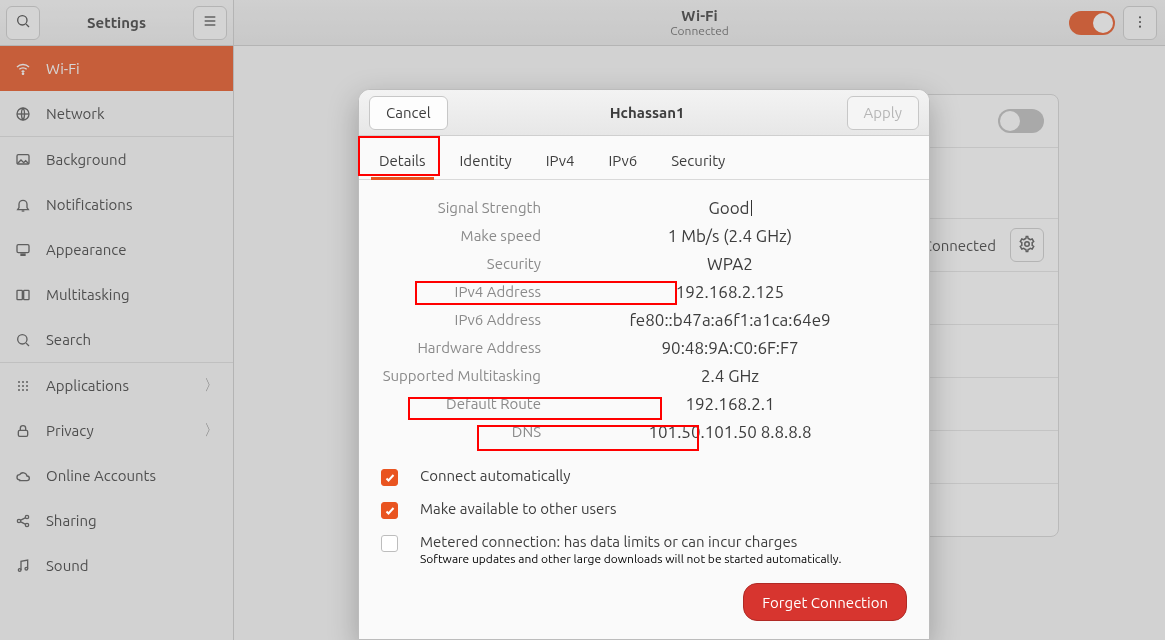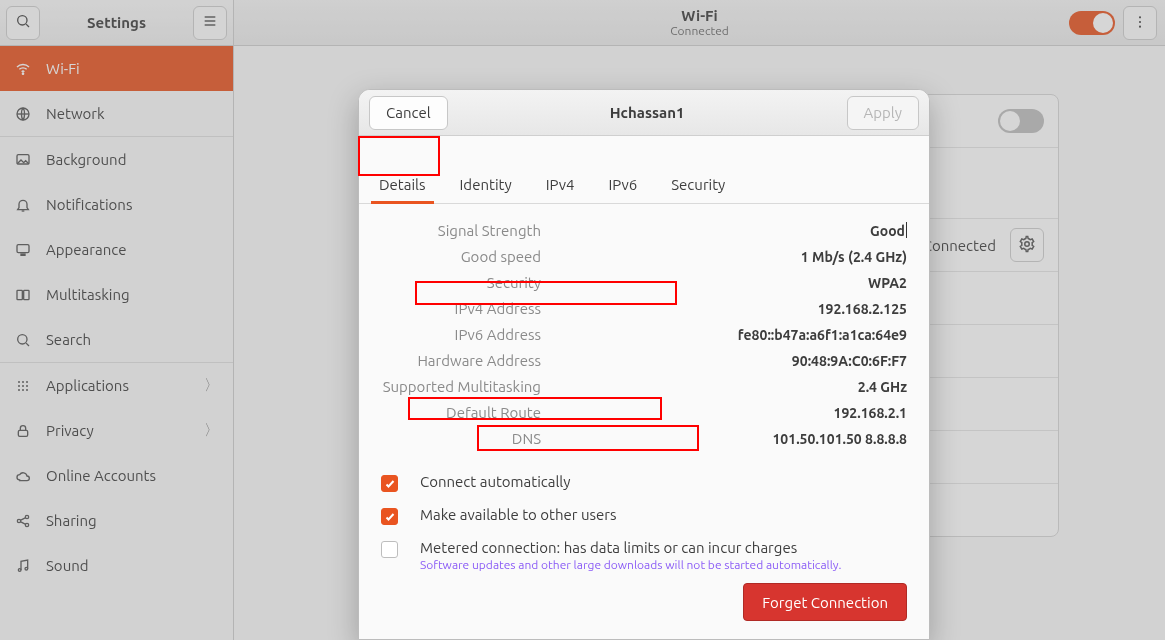--- a/index.html
+++ b/index.html
@@ -46,41 +46,41 @@
   .dim { position: absolute; inset: 0; background: rgba(120,120,120,0.30); }
 
   
   .dialog { position: absolute; left: 358px; top: 89px; width: 572px; height: 551px; background: #fafafa; border: 1px solid #bcbcbc; border-top-left-radius: 12px; border-top-right-radius: 12px; box-shadow: 0 10px 30px rgba(0,0,0,.25); display: flex; flex-direction: column; overflow: hidden; }
 
   .dlg-header { height: 46px; background: linear-gradient(#f3f3f3,#e7e7e7); border-bottom: 1px solid #cfcfcf; display: flex; align-items: center; padding: 0 10px; gap: 27px; }
   .dlg-header .title { flex: 1; text-align: center; font-weight: 700; }
   .btn { height: 34px; padding: 0 16px; border: 1px solid #c7c7c7; border-radius: 6px; background: #fdfdfd; color: #3d3d3d; display: inline-flex; align-items: center; justify-content: center; font-size: 15px; }
   .btn.disabled { color: #b6b6b6; background: #f5f5f5; }
 
-  .dlg-tabs { height: 44px; border-bottom: 1px solid #d9d9d9; display: flex; align-items: flex-end; gap: 26px; padding: 0 16px; position: relative; margin-top: 24px; }
+  .dlg-tabs { height: 44px; border-bottom: 1px solid #d9d9d9; display: flex; align-items: flex-end; gap: 26px; padding: 0 16px; position: relative; }
   .tab { padding: 10px 4px 10px; font-size: 15px; color: #3d3d3d; position: relative; }
   .tab.active { color: #3d3d3d; }
   .tab.active::after { content:""; position:absolute; left:-4px; right:-4px; bottom:-1px; height:3px; background:#e95420; }
 
   .dlg-body { flex: 1; padding: 18px 22px 10px 22px; overflow: auto; position: relative; }
 
   .kv { display: grid; grid-template-columns: 160px 1fr; column-gap: 12px; row-gap: 9px; align-items: center; }
   .kv .k { text-align: right; color: #8a8a8a; font-size: 15px; }
-  .kv .v { text-align: right; color: #3d3d3d; font-size: 14px; font-weight: bold; }
+  .kv .v { text-align: center; color: #3d3d3d; font-size: 17px; }
   .cursor-bar { display:inline-block; width:1px; height:16px; background:#333; vertical-align:-2px; margin-left:1px; }
 
   .checks { margin-top: 26px; }
   .check { display: flex; align-items: flex-start; gap: 22px; margin-bottom: 14px; }
   .check .box { width: 17px; height: 17px; border-radius: 3px; border: 1px solid #bdbdbd; background:#fff; display:flex; align-items:center; justify-content:center; margin-top:2px; }
   .check .box.checked { background:#e95420; border-color:#e95420; color:#fff; }
   .check .lbl { font-size: 15px; }
-  .check .sub { font-size: 12px; color: #8b5cf6; margin-top: 2px; }
+  .check .sub { font-size: 12px; color: #000000; margin-top: 2px; }
 
   .dlg-footer { padding: 8px 22px 18px; display: flex; justify-content: flex-end; }
-  .danger-btn { height: 38px; padding: 16px 18px; border-radius: 4px; background: #d7352f; color: #fff; border: 1px solid #b02a25; font-size: 15px; display:inline-flex; align-items:center; }
+  .danger-btn { height: 38px; padding: 16px 18px; border-radius: 14px; background: #d7352f; color: #fff; border: 1px solid #b02a25; font-size: 15px; display:inline-flex; align-items:center; }
 
   
   .annot { position: absolute; border: 2px solid #ff0000; pointer-events: none; }
 </style>
 </head>
 <body>
 
 <div class="app">
 
   <div class="sidebar">
@@ -301,21 +301,21 @@
     <div class="tab">IPv4</div>
     <div class="tab">IPv6</div>
     <div class="tab">Security</div>
   </div>
 
   <div class="dlg-body">
     <div class="kv">
       <div class="k">Signal Strength</div>
       <div class="v"><span>Good</span><span class="cursor-bar"></span></div>
 
-      <div class="k">Good speed</div>
+      <div class="k">Make speed</div>
       <div class="v">1 Mb/s (2.4 GHz)</div>
 
       <div class="k">Security</div>
       <div class="v">WPA2</div>
 
       <div class="k">IPv4 Address</div>
       <div class="v">192.168.2.125</div>
 
       <div class="k">IPv6 Address</div>
       <div class="v">fe80::b47a:a6f1:a1ca:64e9</div>

